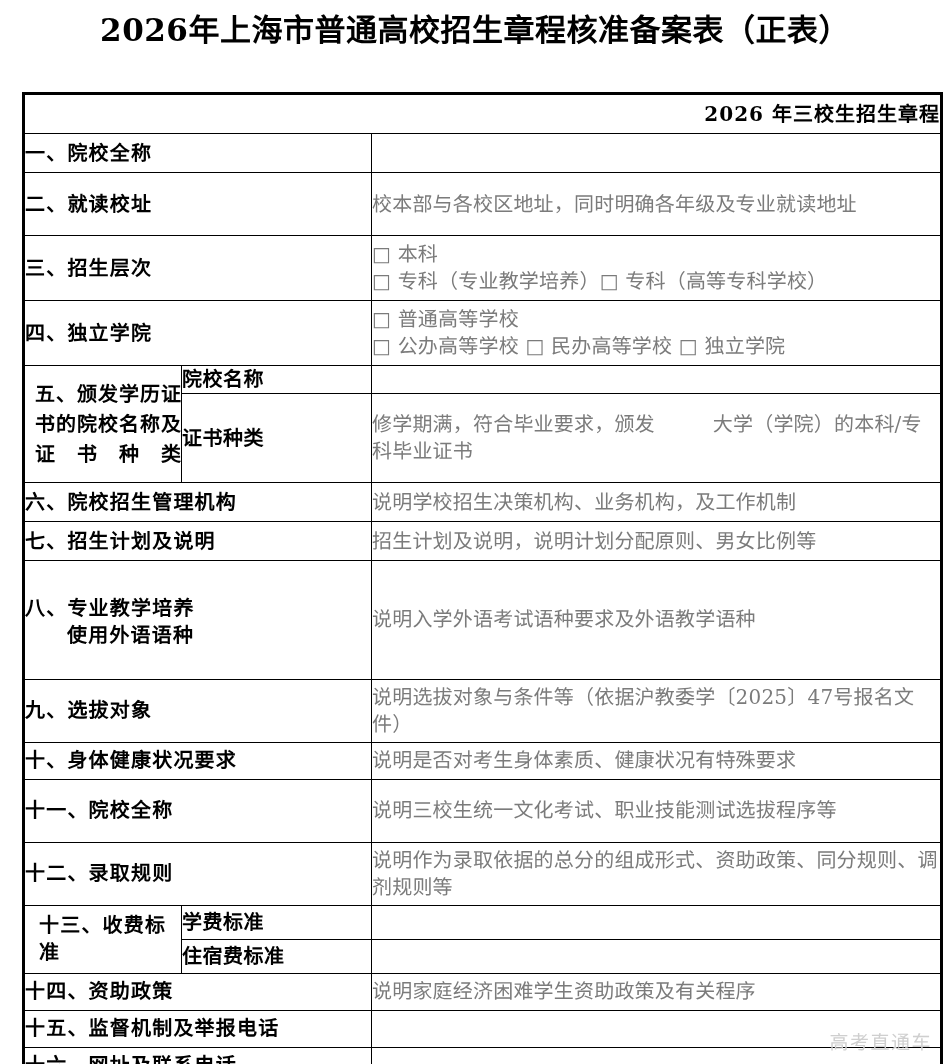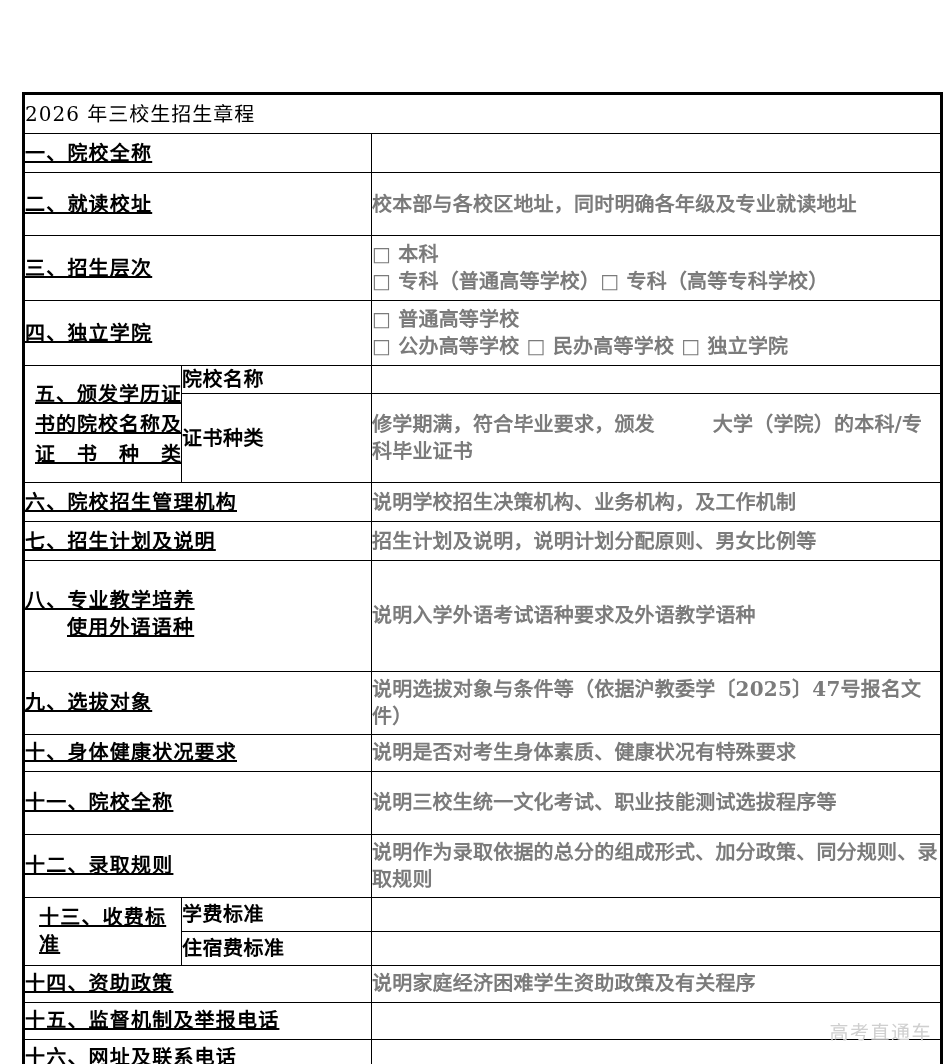--- a/index.html
+++ b/index.html
@@ -55,46 +55,45 @@
     border: 1.5px solid #000;
     vertical-align: middle;
     padding: 0;
     font-size: 20px;
     line-height: 1.35;
     font-family: "DejaVu Serif", "Liberation Serif", serif;
   }
 
   
   .tbl-head {
-    text-align: left;
+    text-align: right;
     font-size: 21px;
-    font-weight: normal;
+    font-weight: bold;
     height: 38px;
     letter-spacing: 1px;
   }
 
   
   .lbl {
     font-weight: bold;
     padding: 5px 8px 5px 12px;
     font-size: 20px;
     letter-spacing: 1.2px;
     white-space: pre-line;
-    text-decoration: underline;
   }
   .lbl.stretch {
     text-align: justify;
     text-align-last: justify;
     padding-left: 10px;
     letter-spacing: 0;
     line-height: 1.5;
   }
   .lbl.twoline {
     line-height: 1.32;
-    padding-top: 0;
+    padding-top: 8px;
     padding-bottom: 4px;
   }
   .lbl-indent {
     display: block;
     padding-left: 42px;
   }
 
   
   .sublbl {
     font-weight: bold;
@@ -103,51 +102,51 @@
     letter-spacing: 0.5px;
   }
 
   
   .val {
     color: #7b7b7b;
     padding: 6px 6px 6px 8px;
     font-size: 19.5px;
     line-height: 1.42;
     letter-spacing: 0.2px;
-    font-weight: bold;
   }
   .val.empty { color: transparent; }
 
   .cb-line {
     display: block;
     white-space: nowrap;
   }
   .gap-fill {
     display: inline-block;
     width: 58px;
   }
 
   
   .watermark {
     position: absolute;
     right: 18px;
-    bottom: 20px;
+    bottom: 10px;
     font-size: 19px;
     color: #cfcfcf;
     letter-spacing: 1.5px;
     font-family: "DejaVu Sans", "Liberation Sans", sans-serif;
     pointer-events: none;
     user-select: none;
   }
 </style>
 </head>
 <body>
 
 <div class="page">
 
+  <div class="doc-title">2026年上海市普通高校招生章程核准备案表（正表）</div>
 
   <div class="tbl-wrap">
     <table class="form">
       <colgroup>
         <col style="width:158px">
         <col style="width:190px">
         <col style="width:570px">
       </colgroup>
       <tbody>
 
@@ -162,21 +161,21 @@
 
         <tr>
           <td class="lbl" colspan="2" style="height:62px">二、就读校址</td>
           <td class="val">校本部与各校区地址，同时明确各年级及专业就读地址</td>
         </tr>
 
         <tr>
           <td class="lbl" colspan="2" style="height:64px">三、招生层次</td>
           <td class="val">
             <span class="cb-line">□  本科</span>
-            <span class="cb-line">□  专科（普通高等学校）□  专科（高等专科学校）</span>
+            <span class="cb-line">□  专科（专业教学培养）□  专科（高等专科学校）</span>
           </td>
         </tr>
 
         <tr>
           <td class="lbl" colspan="2" style="height:64px">四、独立学院</td>
           <td class="val">
             <span class="cb-line">□  普通高等学校</span>
             <span class="cb-line">□  公办高等学校  □  民办高等学校  □  独立学院</span>
           </td>
         </tr>
@@ -219,21 +218,21 @@
           <td class="val">说明是否对考生身体素质、健康状况有特殊要求</td>
         </tr>
 
         <tr>
           <td class="lbl" colspan="2" style="height:62px">十一、院校全称</td>
           <td class="val">说明三校生统一文化考试、职业技能测试选拔程序等</td>
         </tr>
 
         <tr>
           <td class="lbl" colspan="2" style="height:62px">十二、录取规则</td>
-          <td class="val">说明作为录取依据的总分的组成形式、加分政策、同分规则、录取规则</td>
+          <td class="val">说明作为录取依据的总分的组成形式、资助政策、同分规则、调剂规则等</td>
         </tr>
 
         <tr>
           <td class="lbl" rowspan="2" style="width:176px;padding-left:14px">十三、收费标准</td>
           <td class="sublbl" style="height:33px;width:172px">学费标准</td>
           <td class="val empty"></td>
         </tr>
         <tr>
           <td class="sublbl" style="height:33px">住宿费标准</td>
           <td class="val empty"></td>

